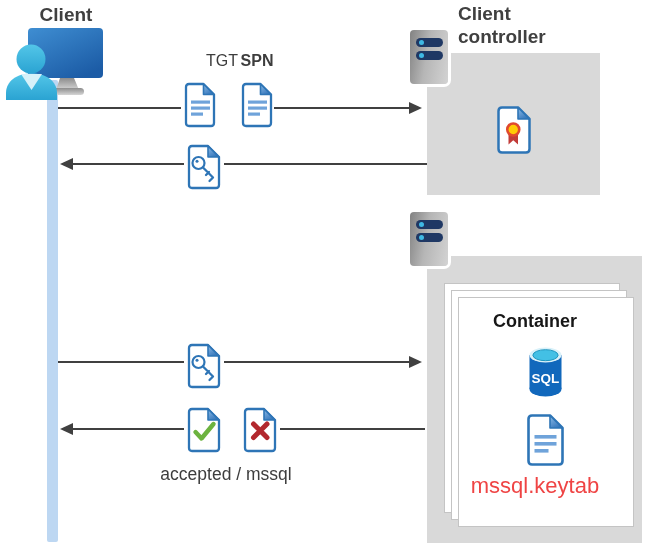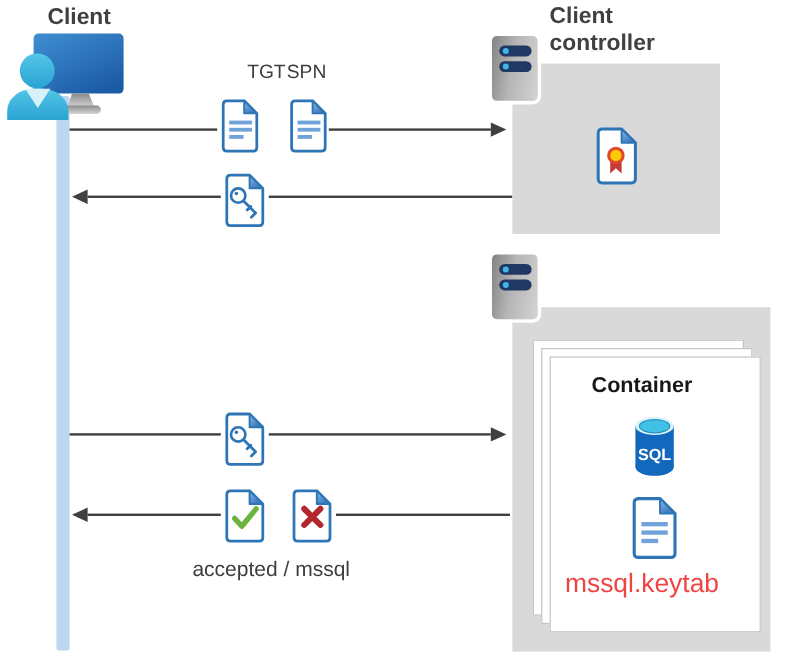--- a/index.html
+++ b/index.html
@@ -57,21 +57,21 @@
   <svg class="abs" style="left:0;top:24px" width="112" height="76" viewBox="0 0 112 76">
     <rect x="28" y="4" width="75" height="50" rx="4" fill="url(#gMon)"></rect>
     <polygon points="60,54 74,54 79,66 56,66" fill="url(#gStand)"></polygon>
     <rect x="50" y="64" width="34" height="7" rx="3.5" fill="url(#gStand)"></rect>
     <circle cx="31" cy="35" r="14.5" fill="url(#gPer)"></circle>
     <path d="M6 76 v-7 c0 -12 11 -19.5 25.5 -19.5 s25.5 7.5 25.5 19.5 v7 Z" fill="url(#gPer)"></path>
     <polygon points="21,50 42,50 31.5,66" fill="#d6f1f9"></polygon>
   </svg>
 
   <div class="abs small-label" style="left:183px;top:52px;width:34px;text-align:right;margin-left:21px;">TGT</div>
-  <div class="abs small-label" style="left:239px;top:52px;width:36px;">SPN</div>
+  <div class="abs small-label" style="left:239px;top:52px;width:36px;text-align:center;font-weight:bold;">SPN</div>
 
   <div>
     <div class="hline" style="left:58px;top:107px;width:123px;"></div>
     <div class="hline" style="left:274px;top:107px;width:135px;"></div>
     <div class="ah-right" style="left:409px;top:102px;"></div>
   </div>
 
   <svg class="abs" style="left:183px;top:82px" width="34" height="46" viewBox="0 0 34 46">
     <path d="M3 5 Q3 2 6 2 H20.5 L31 12.5 V41 Q31 44 28 44 H6 Q3 44 3 41 Z" fill="#fff" stroke="#2e75b6" stroke-width="2.3" stroke-linejoin="round"></path>
     <polygon points="20.5,2 31,12.5 20.5,12.5" fill="url(#foldGrad)" stroke="#2e75b6" stroke-width="1.6" stroke-linejoin="round"></polygon>

